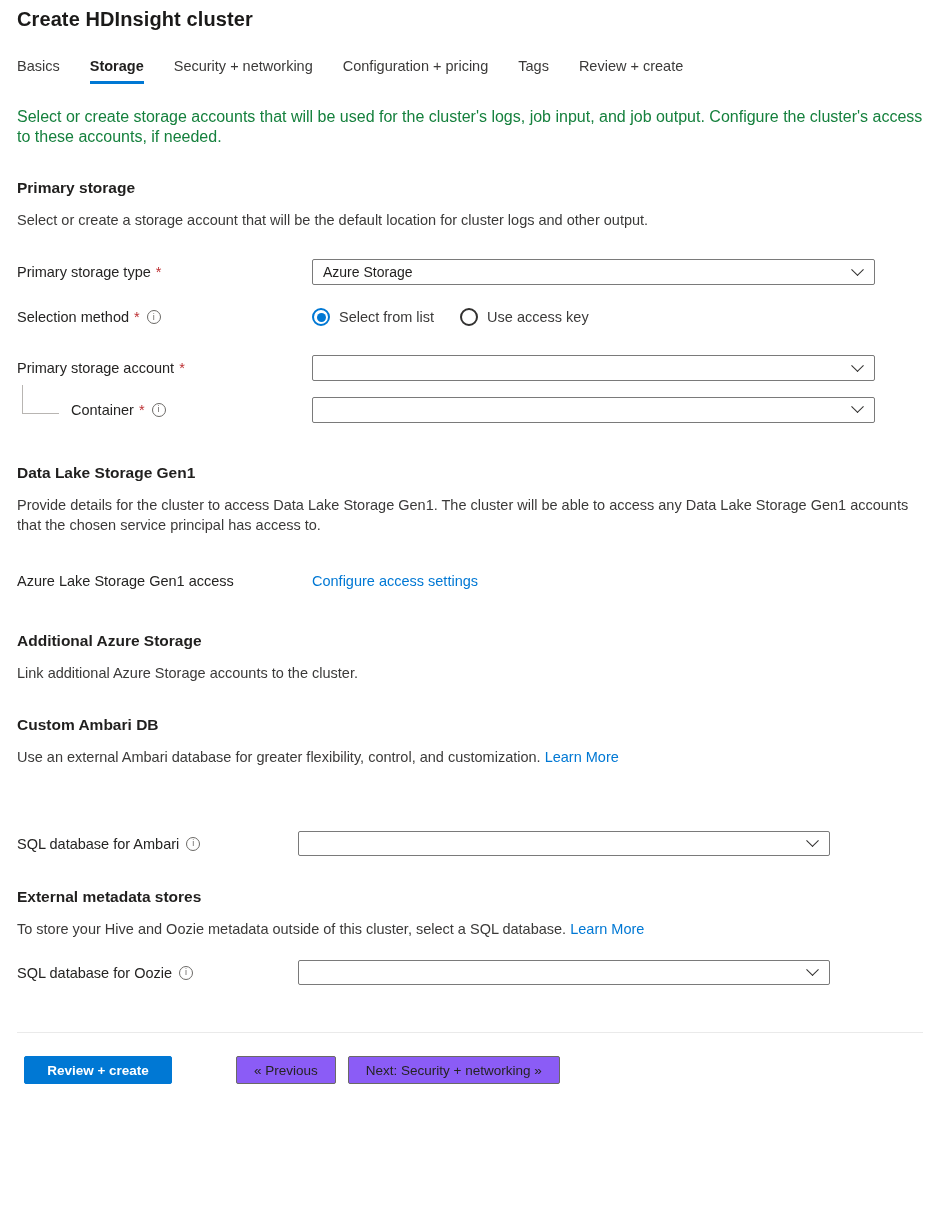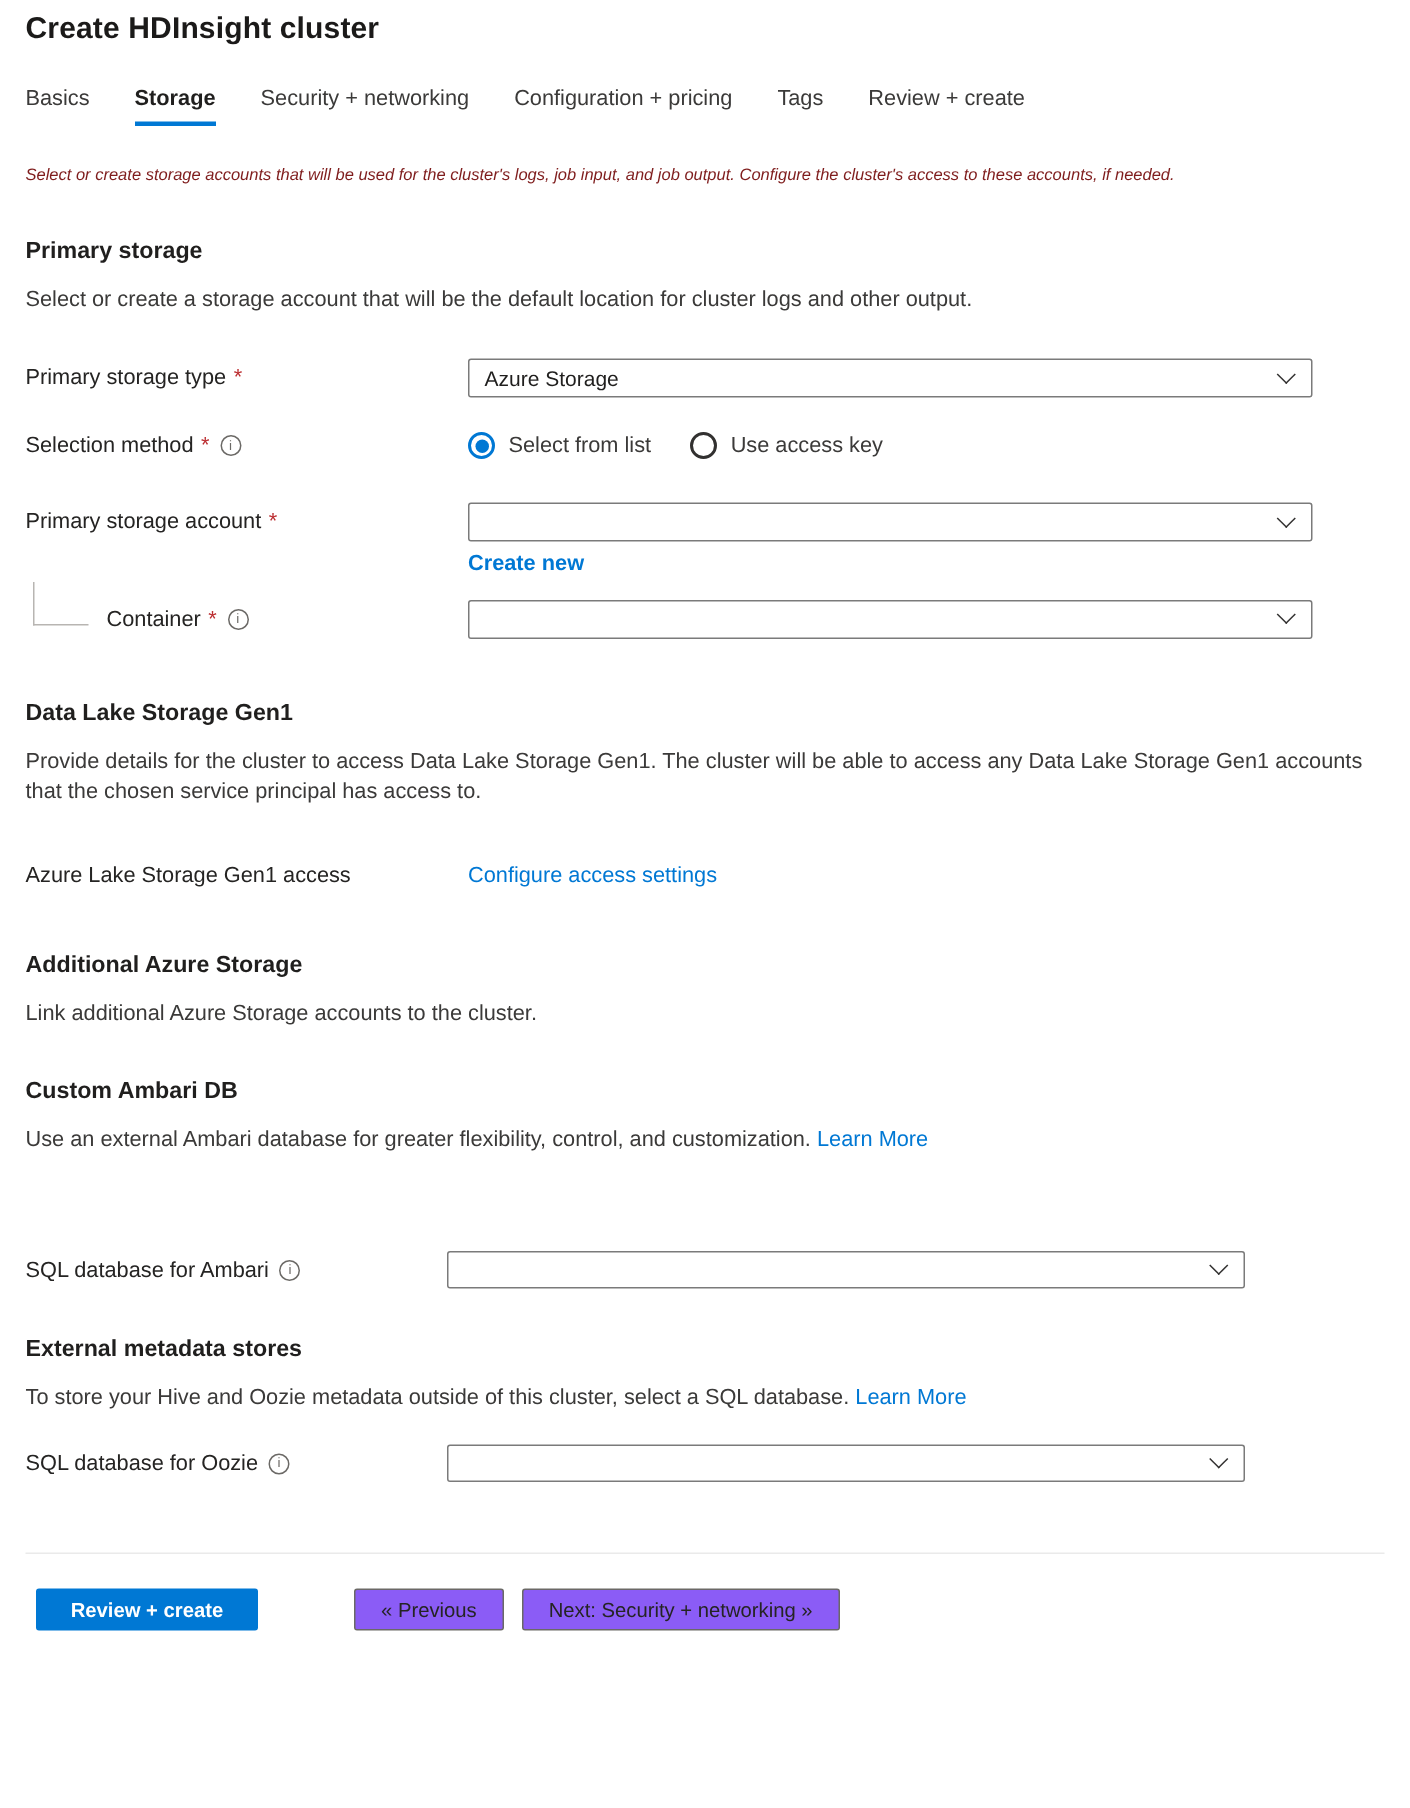--- a/index.html
+++ b/index.html
@@ -38,25 +38,24 @@
   }
   .tab.active {
     font-weight: 700;
     color: #201f1e;
     border-bottom-color: #0078d4;
   }
 
   
   .intro {
     margin-top: 23px;
-    font-size: 11px;
+    font-size: 16px;
     line-height: 20px;
     max-width: 908px;
-    color: #7f1d1d;
-    font-style: italic;
+    color: #15803d;
   }
   .section-heading {
     font-size: 15.5px;
     font-weight: 700;
     color: #201f1e;
     margin-top: 32px;
   }
   .section-desc {
     font-size: 14.5px;
     line-height: 20px;
@@ -259,23 +258,20 @@
     <div class="label-col">
       <span>Primary storage account</span>
         <span class="required">*</span>
     </div>
     <div class="select-box wide">
       <span></span>
       <span class="chevron"></span>
     </div>
   </div>
 
-  <div class="create-new-row">
-    <span class="link">Create new</span>
-  </div>
 
   <div class="form-row" style="margin-top:14px;">
     <div class="label-col">
       <span class="connector"></span>
       <span>Container</span>
         <span class="required">*</span>
       <span class="info-icon"></span>
     </div>
     <div class="select-box wide">
       <span></span>

